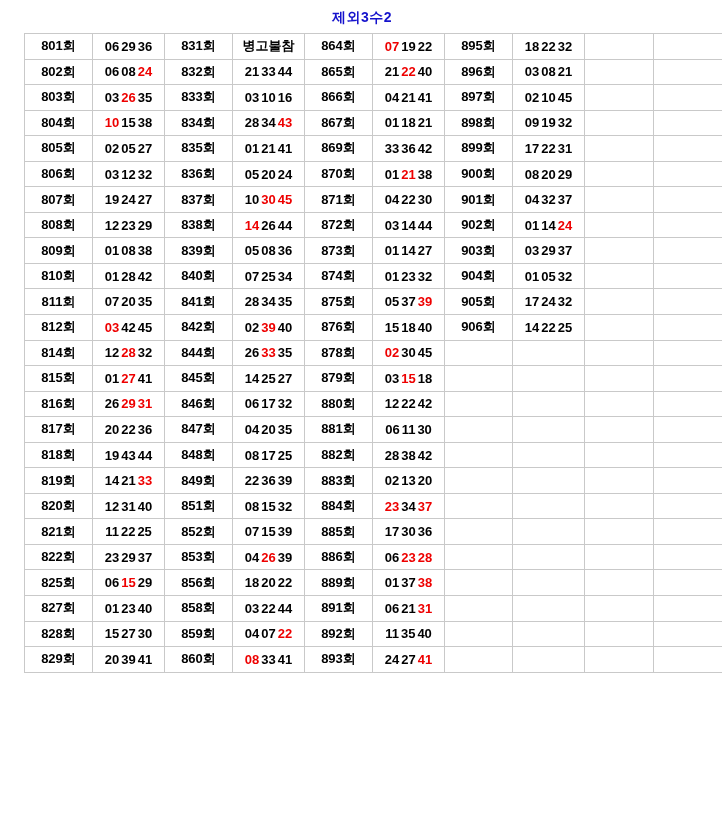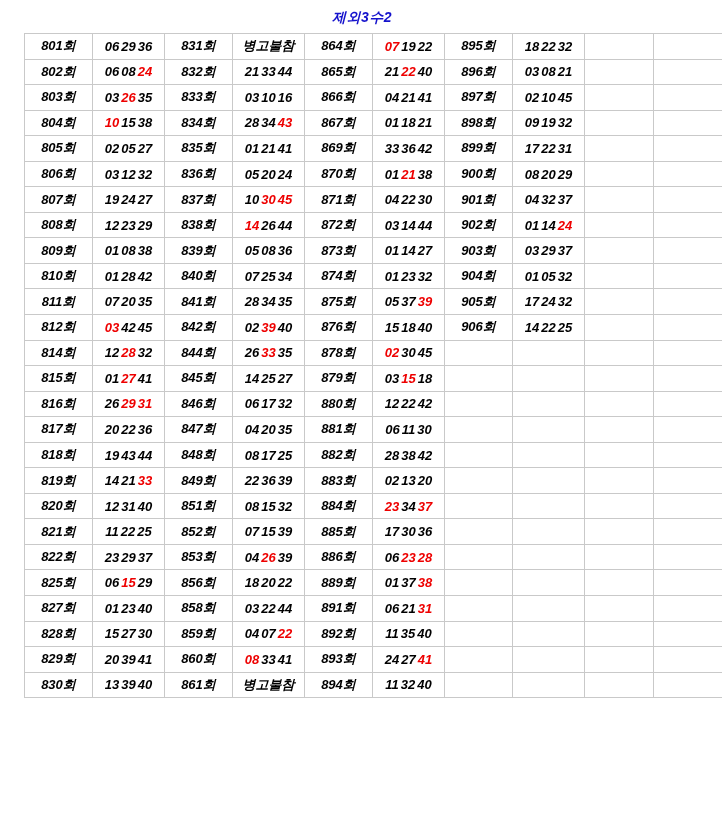--- a/index.html
+++ b/index.html
@@ -9,21 +9,20 @@
     width: 722px;
     height: 822px;
     overflow: hidden;
     font-family: "Liberation Sans", "DejaVu Sans", sans-serif;
   }
   .page {
     position: relative;
     width: 722px;
     height: 822px;
     background: var(--bg, #ffffff);
-    font-style: italic;
   }
   .title {
     position: absolute;
     top: 9px;
     left: 13px;
     width: 698px;
     text-align: center;
     font-size: 14px;
     font-weight: bold;
     color: var(--title-color, #1512cc);
@@ -369,27 +368,15 @@
           <td class="numbers-cell"><span>20</span><span>39</span><span>41</span></td>
           <td class="round-cell">860회</td>
           <td class="numbers-cell"><span class="red">08</span><span>33</span><span>41</span></td>
           <td class="round-cell">893회</td>
           <td class="numbers-cell"><span>24</span><span>27</span><span class="red">41</span></td>
           <td class="round-cell"></td>
           <td class="numbers-cell"></td>
           <td></td>
           <td></td>
         </tr>
-        <tr>
-          <td class="round-cell">830회</td>
-          <td class="numbers-cell"><span>13</span><span>39</span><span>40</span></td>
-          <td class="round-cell">861회</td>
-          <td class="numbers-cell"><span>병고불참</span></td>
-          <td class="round-cell">894회</td>
-          <td class="numbers-cell"><span>11</span><span>32</span><span>40</span></td>
-          <td class="round-cell"></td>
-          <td class="numbers-cell"></td>
-          <td></td>
-          <td></td>
-        </tr>
       </tbody>
   </table>
 </div>
 
 </body></html>

